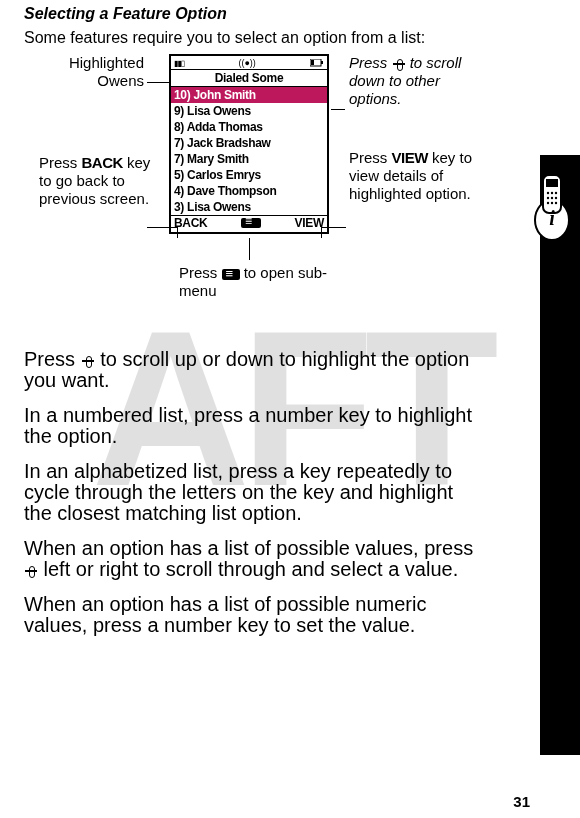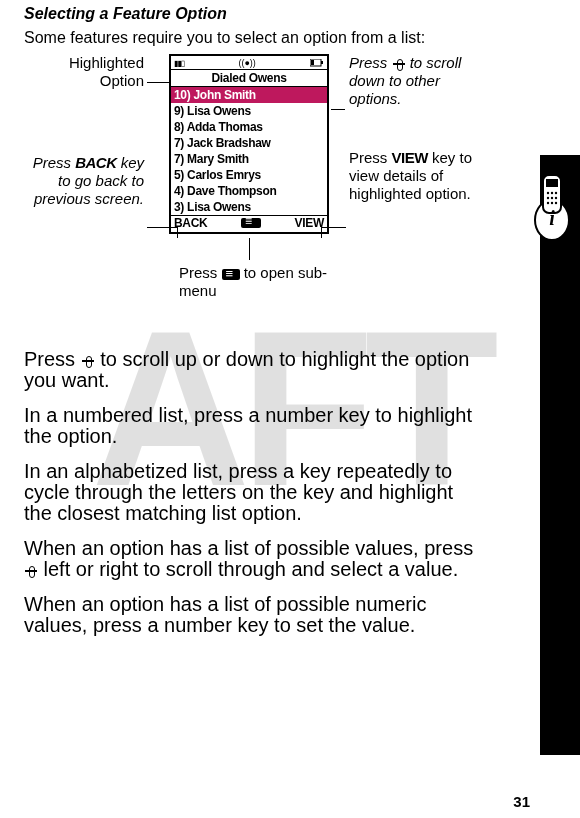--- a/index.html
+++ b/index.html
@@ -240,45 +240,45 @@
         <span class="sig-icon"></span>
         <span>((●))</span>
         <span class="bat-icon">
           <svg width="14" height="8">
               <rect x="0" y="0" width="11" height="7" fill="none" stroke="#000"></rect>
               <rect x="11" y="2" width="2" height="3" fill="#000"></rect>
               <rect x="1" y="1" width="3" height="5" fill="#000"></rect>
             </svg>
         </span>
       </div>
-      <div class="phone-title">Dialed Owens</div>
+      <div class="phone-title">Dialed Some</div>
       <div class="list">
         <div class="list-item highlighted">10) John Smith</div>
         <div class="list-item">9) Lisa Owens</div>
         <div class="list-item">8) Adda Thomas</div>
         <div class="list-item">7) Jack Bradshaw</div>
         <div class="list-item">7) Mary Smith</div>
         <div class="list-item">5) Carlos Emrys</div>
         <div class="list-item">4) Dave Thompson</div>
         <div class="list-item">3) Lisa Owens</div>
       </div>
       <div class="softkeys">
         <span>BACK</span>
         <span class="softkey-center"></span>
         <span>VIEW</span>
       </div>
     </div>
 
     <div class="callout" style="left:20px; top:5px; text-align:right; width:100px;">
       <span style="white-space:pre-line; display:block;">Highlighted
-Option</span>
+Owens</span>
     </div>
     <div class="callout-line" style="left:123px; top:33px; width:22px; height:1px;"></div>
 
-    <div class="callout" style="left:0px; top:105px; text-align:right; width:120px;font-style:italic;">
+    <div class="callout" style="left:15px; top:105px; text-align:left; width:120px;">
       <span>Press </span><span class="bold-inline">BACK</span><span> key to go back to previous screen.</span>
     </div>
     <div class="callout-line" style="left:123px; top:178px; width:30px; height:1px;"></div>
     <div class="callout-line" style="left:153px; top:178px; width:1px; height:11px;"></div>
 
     <div class="callout" style="left:325px; top:5px; width:140px;font-style:italic;">
       <span>Press </span><span class="nav-glyph"></span><span> to scroll down to other options.</span>
     </div>
     <div class="callout-line" style="left:307px; top:60px; width:14px; height:1px;"></div>
 

